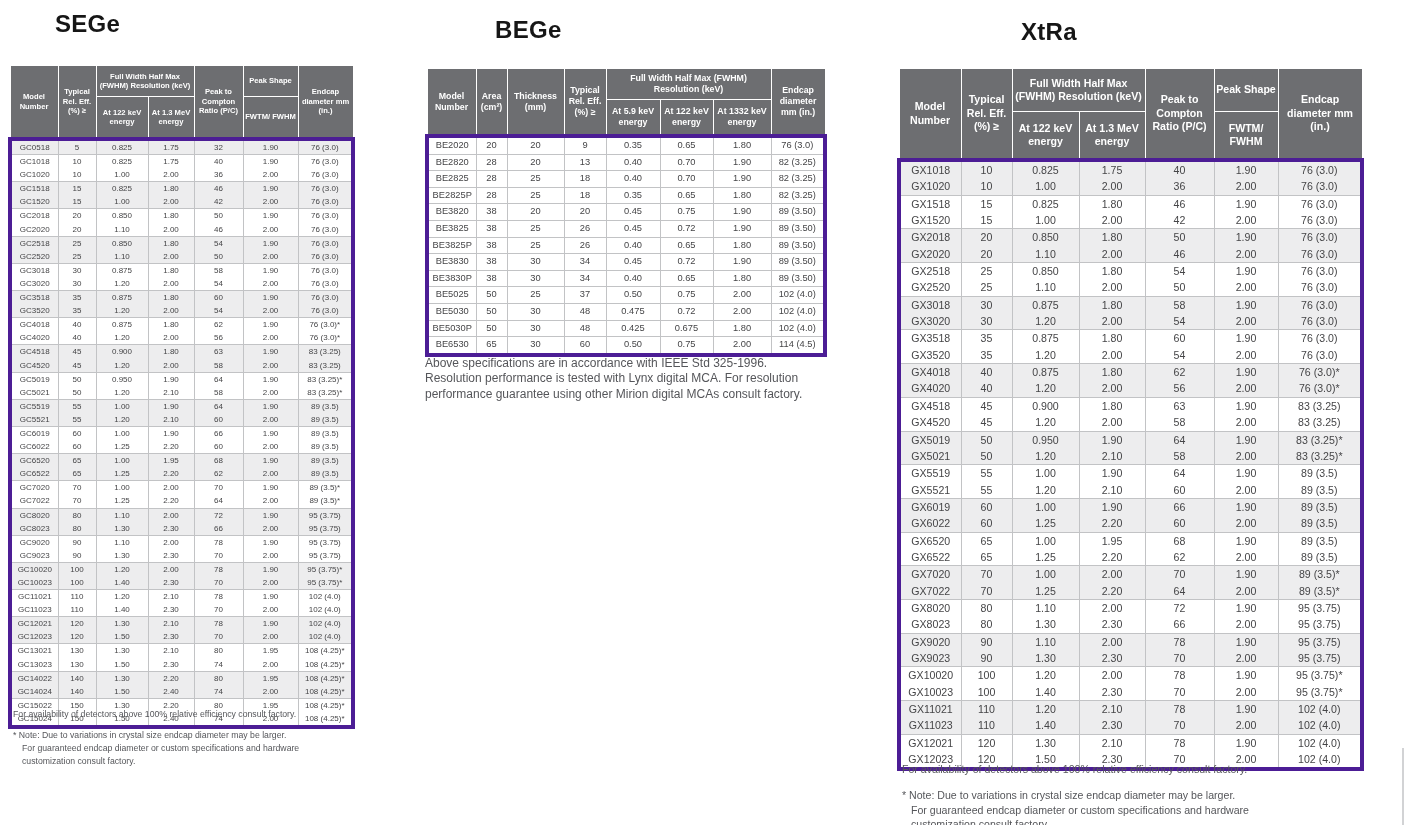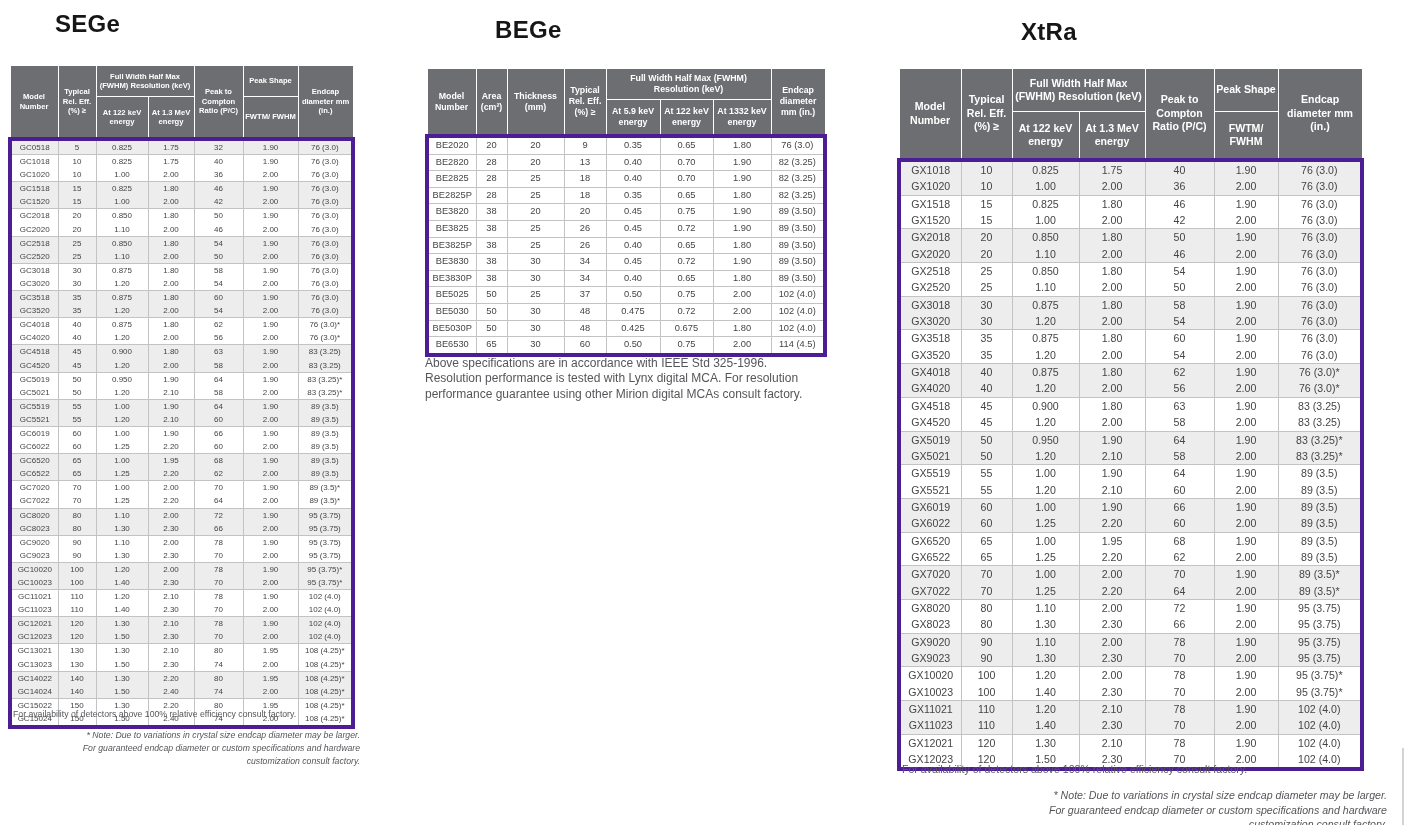--- a/index.html
+++ b/index.html
@@ -60,21 +60,21 @@
   .tbl-xtra td{font-size:10.6px;}
   .tbl-xtra .ln{height:16.35px;line-height:16.35px;}
   .tbl-xtra tbody tr:nth-child(odd){background:#ededee;}
 
   
   .notes{position:absolute;color:#55565a;}
   .notes-sege{left:8px;top:708px;width:352px;font-size:8.7px;line-height:13px;}
   .notes-bege{left:425px;top:356px;width:430px;font-size:12px;line-height:15.3px;}
   .notes-xtra{left:897px;top:762px;width:490px;font-size:10.6px;line-height:14.8px;}
   .notes .para{margin:0 0 8px 5px;}
-  .notes .ital{font-style:italic;text-align:right;}
+  .notes .ital{}
   .notes .indent{padding-left:9px;}
   .notes-xtra .para{margin-bottom:11px;}
 
   .page-edge{
     position:absolute;left:1402px;top:748px;width:2px;height:77px;
     background:#d2d3d5;
   }
 </style>
 </head>
 <body>

